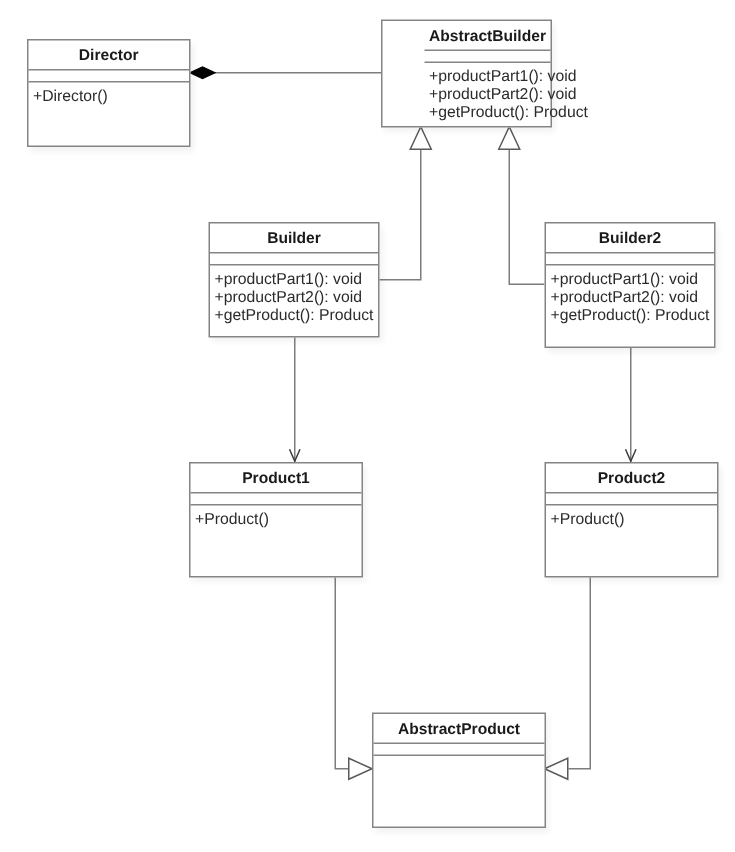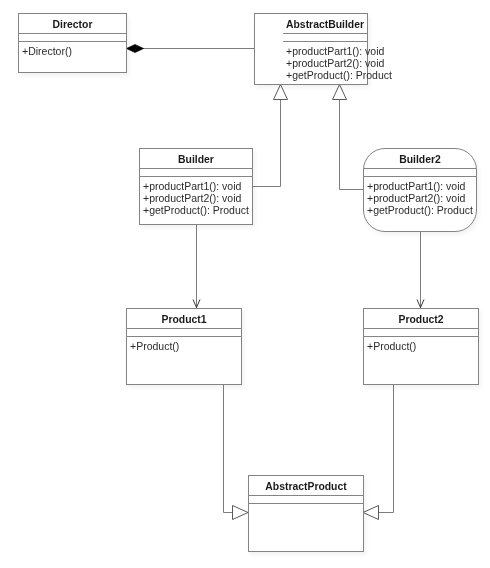--- a/index.html
+++ b/index.html
@@ -46,21 +46,21 @@
     <g>
       <path d="M223.5 384 L223.5 512.5 L232 512.5" stroke="#7d7d7d" stroke-width="1" fill="none"></path>
       <path d="M248 512.5 L232.5 505.5 L232.5 519.5 Z" fill="#ffffff" stroke="#5a5a5a" stroke-width="1"></path>
     </g>
     <g>
       <path d="M393.5 384 L393.5 512.5 L379 512.5" stroke="#7d7d7d" stroke-width="1" fill="none"></path>
       <path d="M363 512.5 L378.5 505.5 L378.5 519.5 Z" fill="#ffffff" stroke="#5a5a5a" stroke-width="1"></path>
     </g>
   </svg>
 
-  <div class="uml-class" style="left: 18px; top: 13px; width: 109px; height: 60px;">
+  <div class="uml-class" style="left: 18px; top: 26px; width: 109px; height: 72px;">
     <div class="uml-title">Director</div>
     <div class="uml-attrs"></div>
     <div class="uml-methods">
       <div class="m">+Director()</div>
     </div>
   </div>
 
   <div class="uml-class" style="left: 254px; top: 13px; width: 114px; height: 72px; padding-left: 28px;">
     <div class="uml-title">AbstractBuilder</div>
     <div class="uml-attrs"></div>
@@ -74,21 +74,21 @@
   <div class="uml-class" style="left: 139px; top: 148px; width: 114px; height: 77px;">
     <div class="uml-title">Builder</div>
     <div class="uml-attrs"></div>
     <div class="uml-methods">
       <div class="m">+productPart1(): void</div>
       <div class="m">+productPart2(): void</div>
       <div class="m">+getProduct(): Product</div>
     </div>
   </div>
 
-  <div class="uml-class" style="left: 363px; top: 148px; width: 114px; height: 84px; border-radius: 22px;">
+  <div class="uml-class" style="left: 363px; top: 148px; width: 114px; height: 84px;">
     <div class="uml-title">Builder2</div>
     <div class="uml-attrs"></div>
     <div class="uml-methods">
       <div class="m">+productPart1(): void</div>
       <div class="m">+productPart2(): void</div>
       <div class="m">+getProduct(): Product</div>
     </div>
   </div>
 
   <div class="uml-class" style="left: 126px; top: 308px; width: 116px; height: 77px;">

